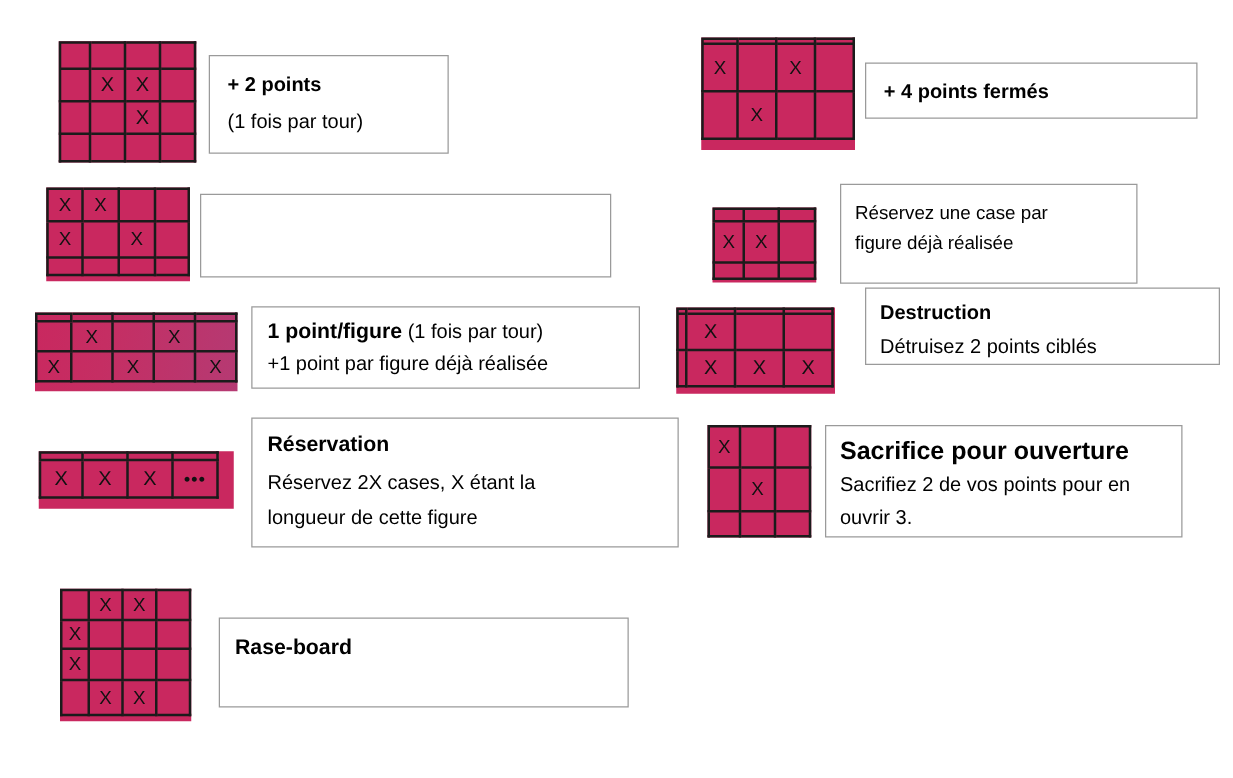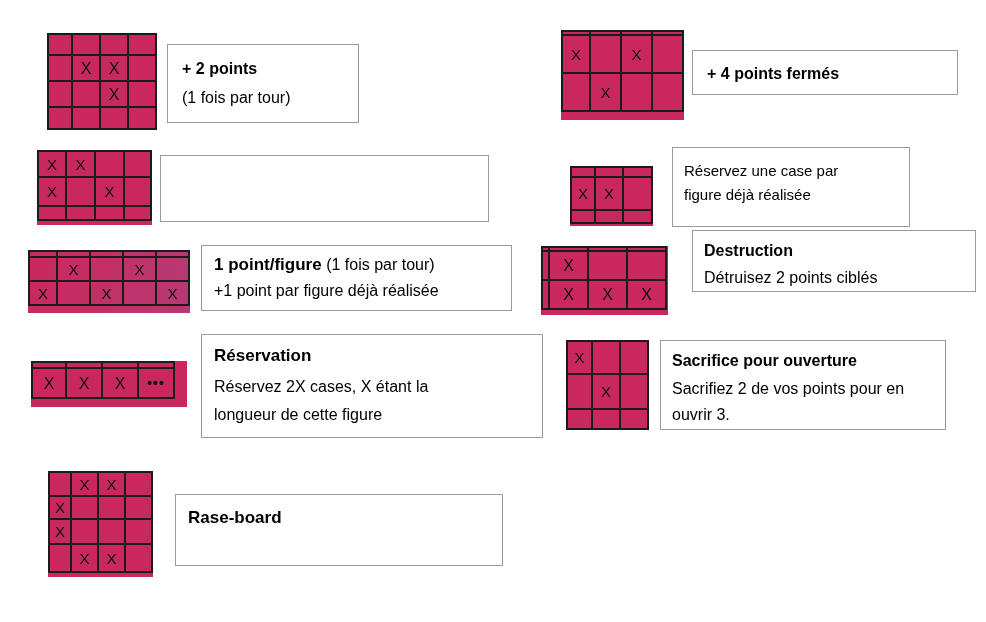--- a/index.html
+++ b/index.html
@@ -295,17 +295,17 @@
         <div class="cell s15" style="width:28px;height:35px;">X</div>
         <div class="cell" style="width:28px;height:35px;"></div>
       </div>
     <div class="cellrow">
         <div class="cell" style="width:27px;height:20px;"></div>
         <div class="cell" style="width:28px;height:20px;"></div>
         <div class="cell" style="width:28px;height:20px;"></div>
       </div>
   </div>
   <div class="tbox" style="left:660px;top:340px;width:286px;height:90px;padding-top:9px;padding-left:11px;">
-    <span class="ttitle" style="font-size:16px;line-height:22px;">Sacrifice pour ouverture</span>
+    <span class="ttitle" style="font-size:20px;line-height:22px;">Sacrifice pour ouverture</span>
     <span class="tsub s16" style="display:block;margin-top:4px;white-space:pre-line;line-height:26px;">Sacrifiez 2 de vos points pour en
 ouvrir 3.</span>
   </div>
 </div>
 
 </body></html>

